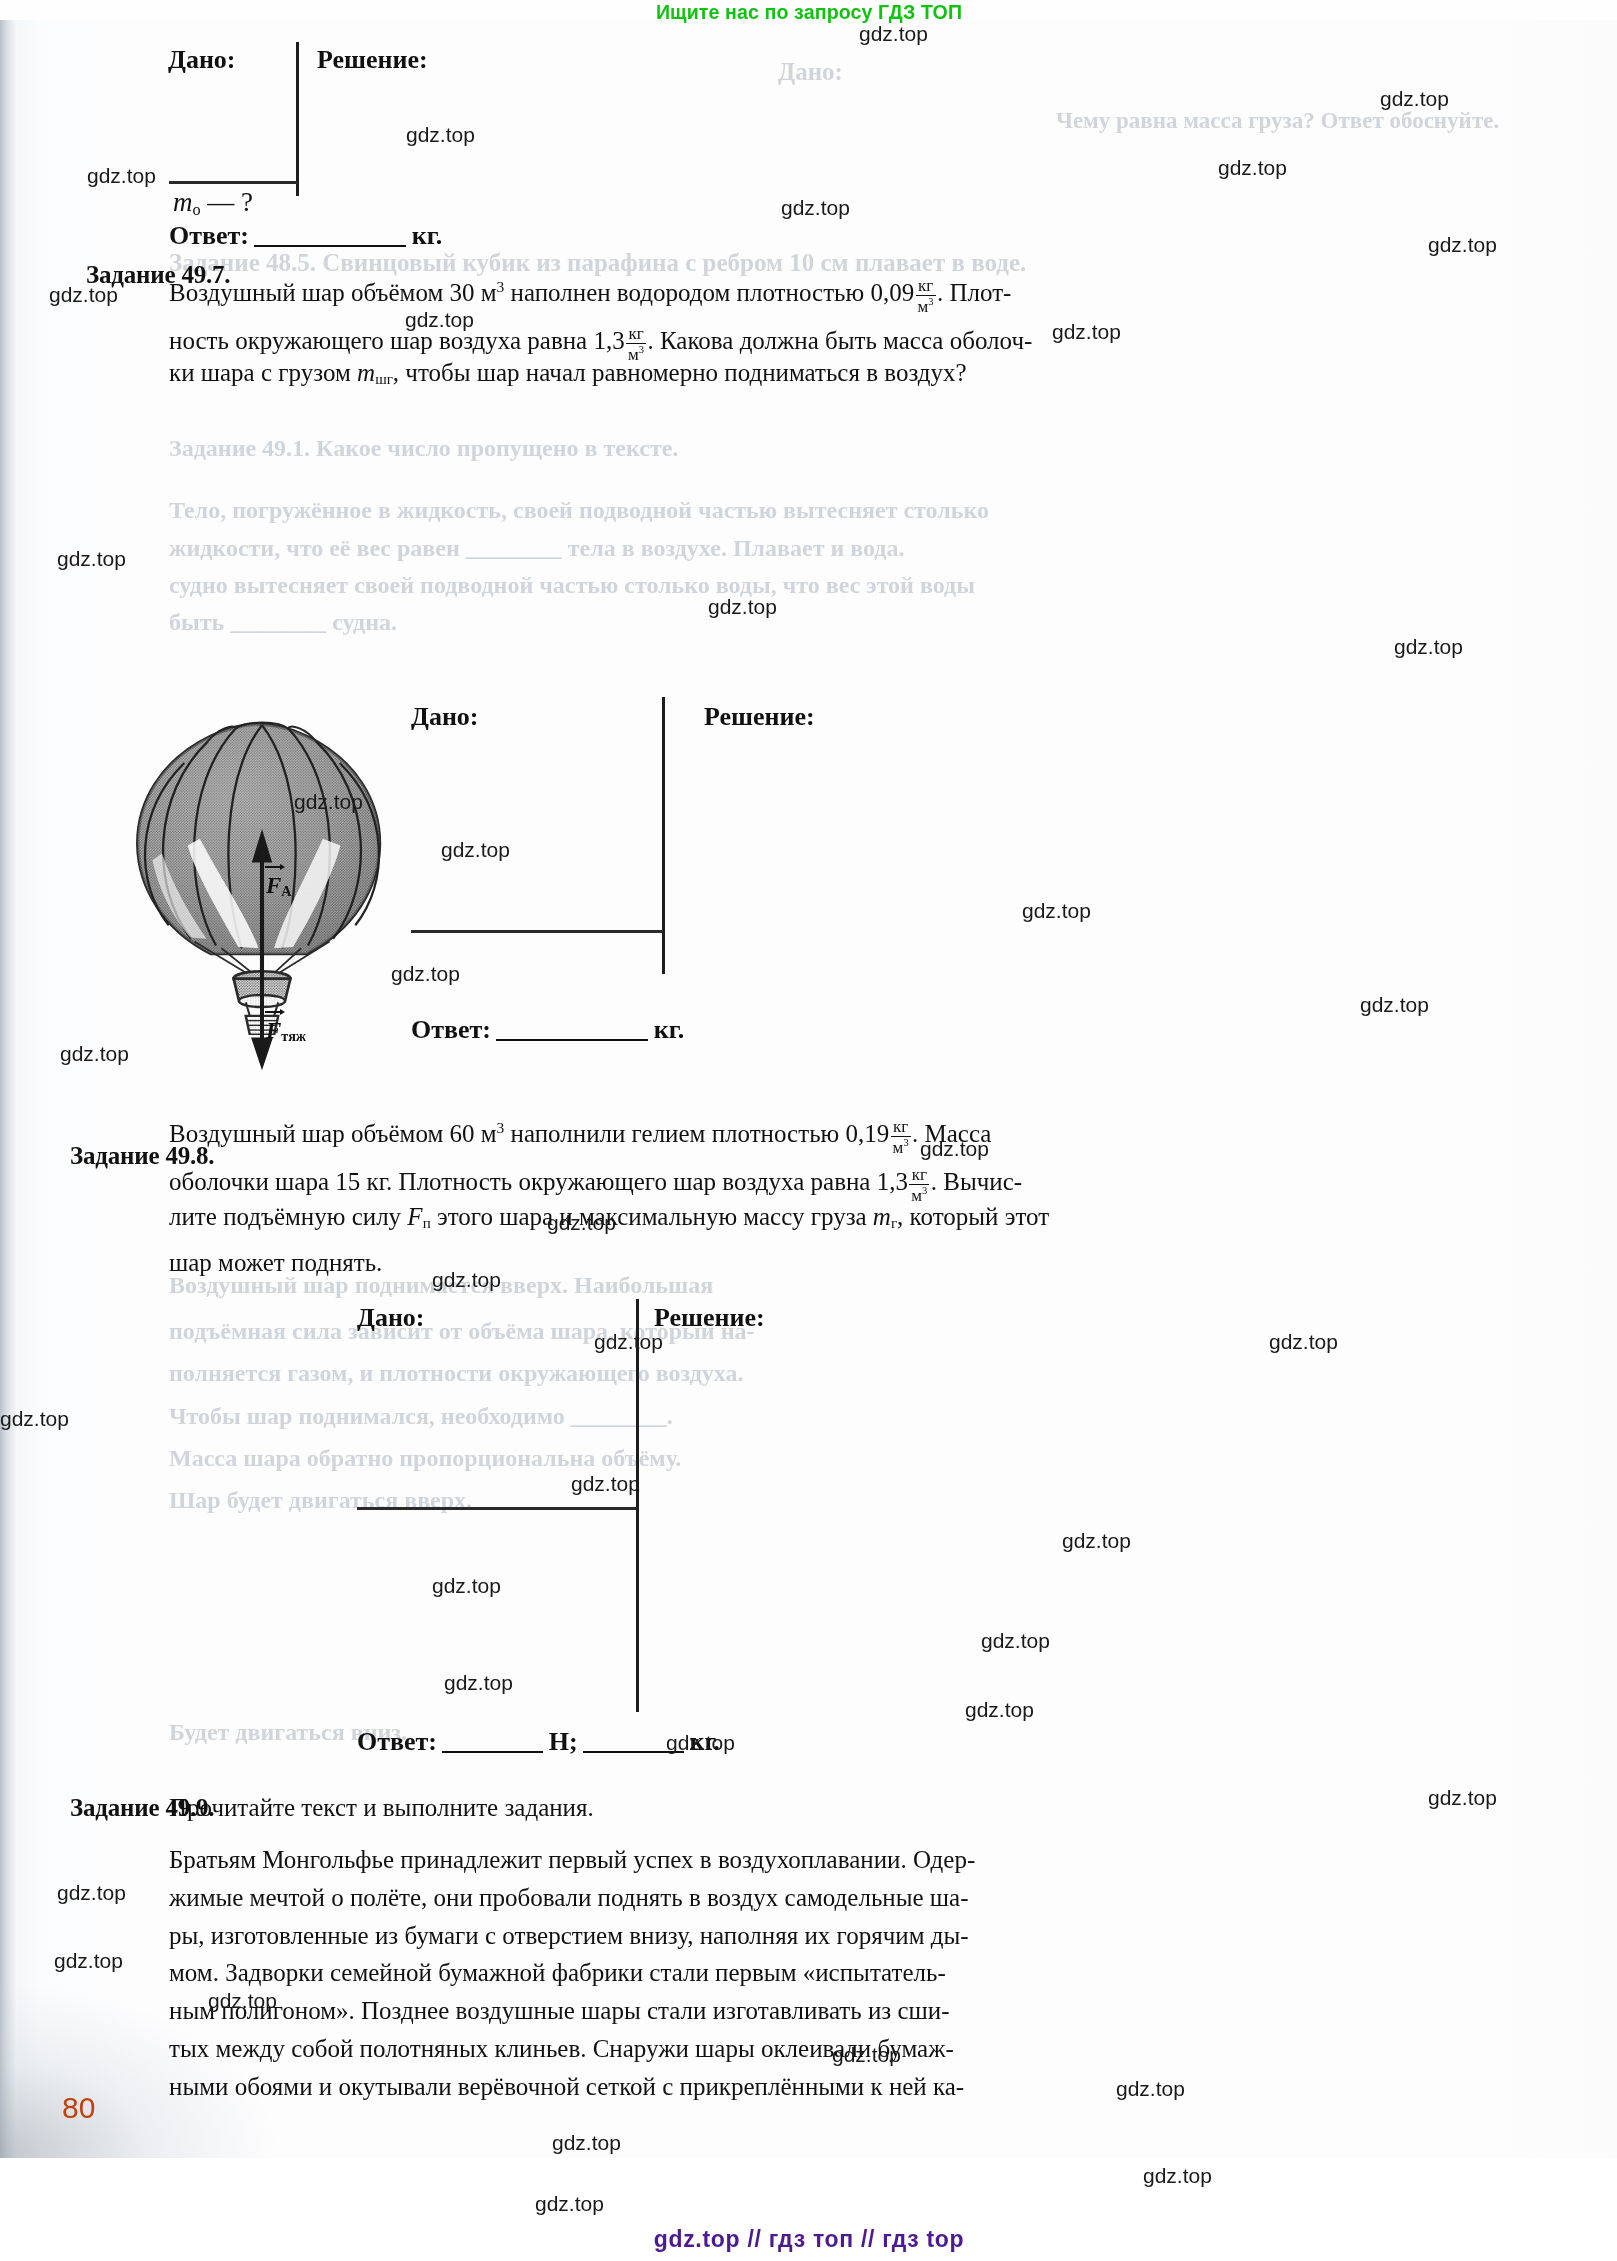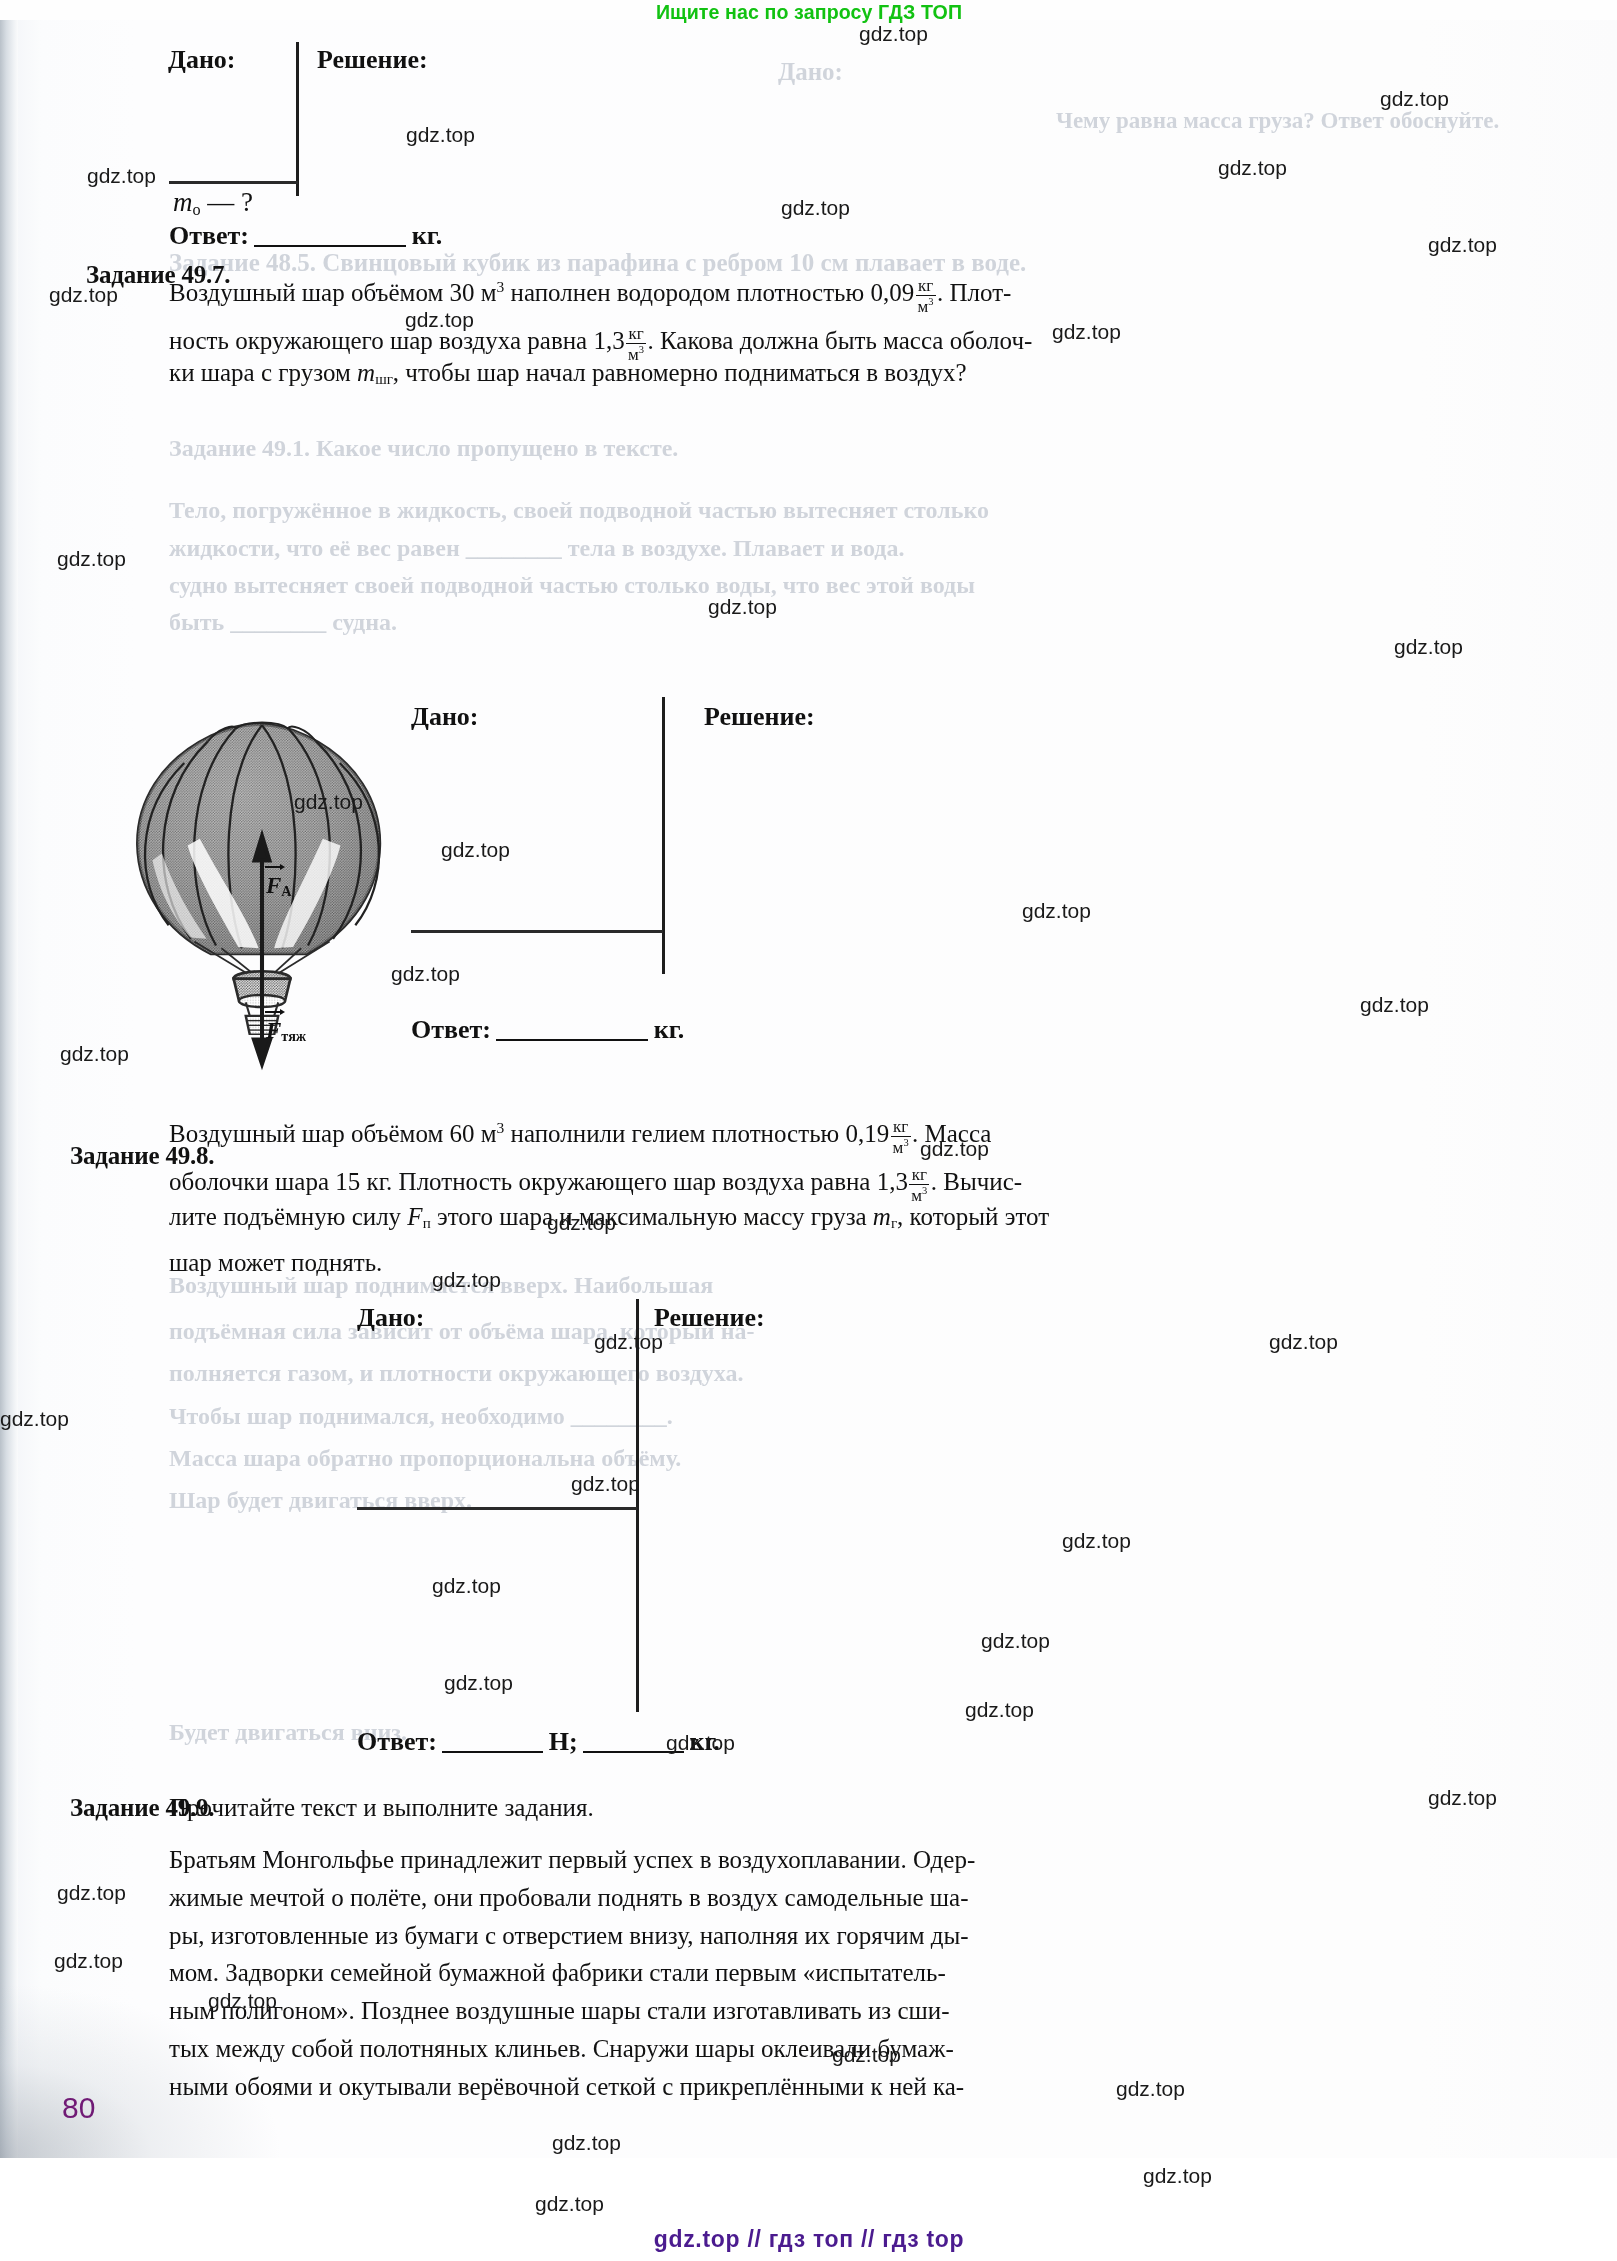--- a/index.html
+++ b/index.html
@@ -83,21 +83,21 @@
     position:absolute;font-weight:700;font-size:26px;color:#111;white-space:nowrap;
     font-family:"Liberation Serif",serif;
   }
   .ans .rule{
     display:inline-block;width:152px;border-bottom:2.7px solid #111;
     margin:0 5.4px -2.7px 5.4px;height:20px;
   }
   .ans .rule.short{width:101px;}
 
   .pageno{
-    position:absolute;left:62px;top:2091px;font-size:30px;color:#701a75;
+    position:absolute;left:62px;top:2091px;font-size:30px;color:#c2410c;
     font-family:"Liberation Sans",sans-serif;
   }
 
   
   .balloon{position:absolute;left:120px;top:683px;width:284px;height:352px;}
   .flabel{
     position:absolute;font-family:"Liberation Serif",serif;font-weight:700;
     font-size:23px;color:#111;font-style:italic;
   }
   .flabel .vec{position:relative;}

